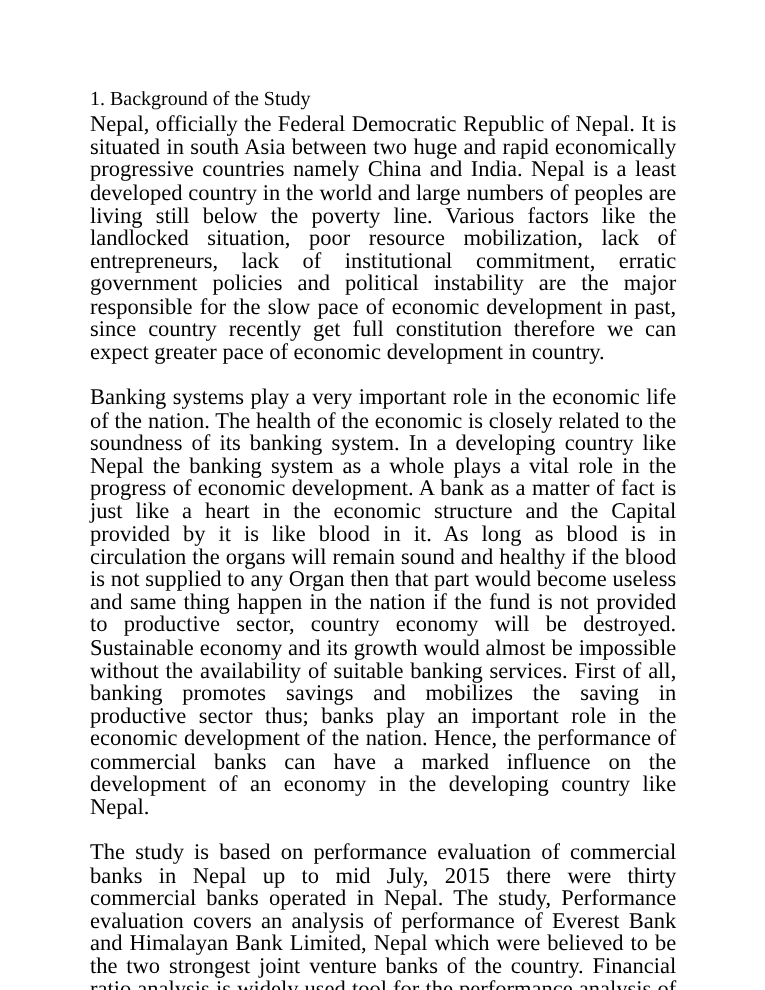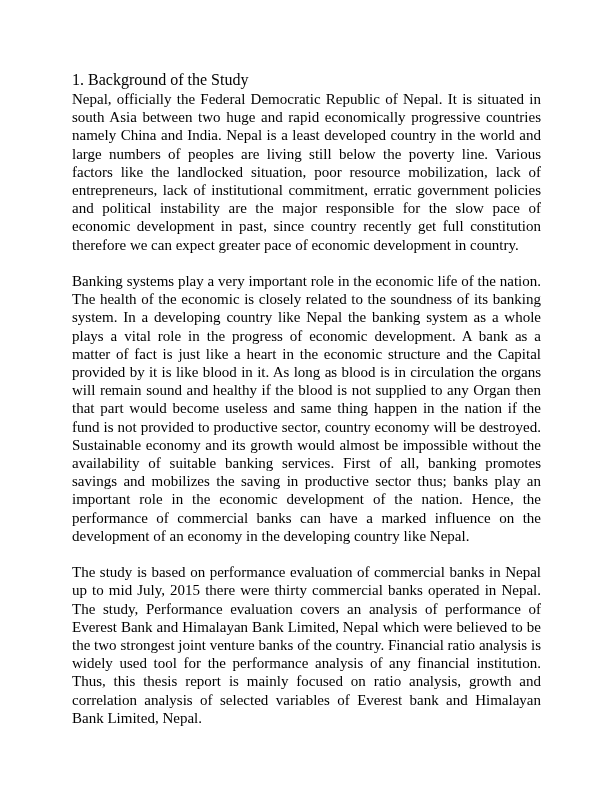--- a/index.html
+++ b/index.html
@@ -1,19 +1,19 @@
 <!DOCTYPE html>
 <html><head>
 <meta charset="utf-8">
 <style>
   html, body { margin: 0; padding: 0; background: #ffffff; }
   body { width: 612px; height: 792px; position: relative; overflow: hidden; }
   .page { position: absolute; left: 72px; top: 70px; width: 469px; color: #000; font-family: "Liberation Serif", serif; }
   .heading { font-size: 16px; line-height: 20px; margin: 0; font-weight: normal; }
-  .para { font-size: 15px; line-height: 18.2px; text-align: justify; margin: 0 0 18.2px 0; }
+  .para { font-size: 18px; line-height: 18.2px; text-align: justify; margin: 0 0 18.2px 0; }
 </style>
 </head>
 <body>
 
 <div class="page">
   <h1 class="heading">1. Background of the Study</h1>
   <p class="para">Nepal, officially the Federal Democratic Republic of Nepal. It is situated in south Asia between two huge and rapid economically progressive countries namely China and India.  Nepal is a least developed country in the world and large numbers of peoples are living still below the poverty line. Various factors like the landlocked situation, poor resource mobilization, lack of entrepreneurs, lack of institutional commitment, erratic government policies and political instability are the major responsible for the slow pace of  economic development in past, since country recently get full constitution therefore we can expect greater pace of economic development in country.</p>
   <p class="para">Banking systems play a very important role in the economic life of the nation. The health of the economic is closely related to the soundness of its banking system. In a developing country like Nepal the banking system as a whole plays a vital role in the progress of economic development. A bank as a matter of fact is just like a heart in the economic structure and the Capital provided by it is like blood in it. As long as blood is in circulation the organs will remain sound and healthy if the blood is not supplied to any Organ then that part would become useless and same thing happen in the nation if the fund is not provided to productive sector, country economy will be destroyed. Sustainable economy and its growth would almost be impossible without the availability of suitable banking services. First of all, banking promotes savings and mobilizes the saving in productive sector thus; banks play an important role in the economic development of the nation. Hence, the performance of commercial banks can have a marked influence on the development of an economy in the developing country like Nepal.</p>
   <p class="para">The study is based on performance evaluation of commercial banks in Nepal up to mid July, 2015 there were thirty commercial banks operated in Nepal. The study, Performance evaluation covers an analysis of performance of Everest Bank and Himalayan Bank Limited, Nepal which were believed to be the two strongest joint venture banks of the country. Financial ratio analysis is widely used tool for the performance analysis of any financial institution. Thus, this thesis report is mainly focused on ratio analysis, growth and correlation analysis of selected variables of Everest bank and Himalayan Bank Limited, Nepal.</p>
 </div>

